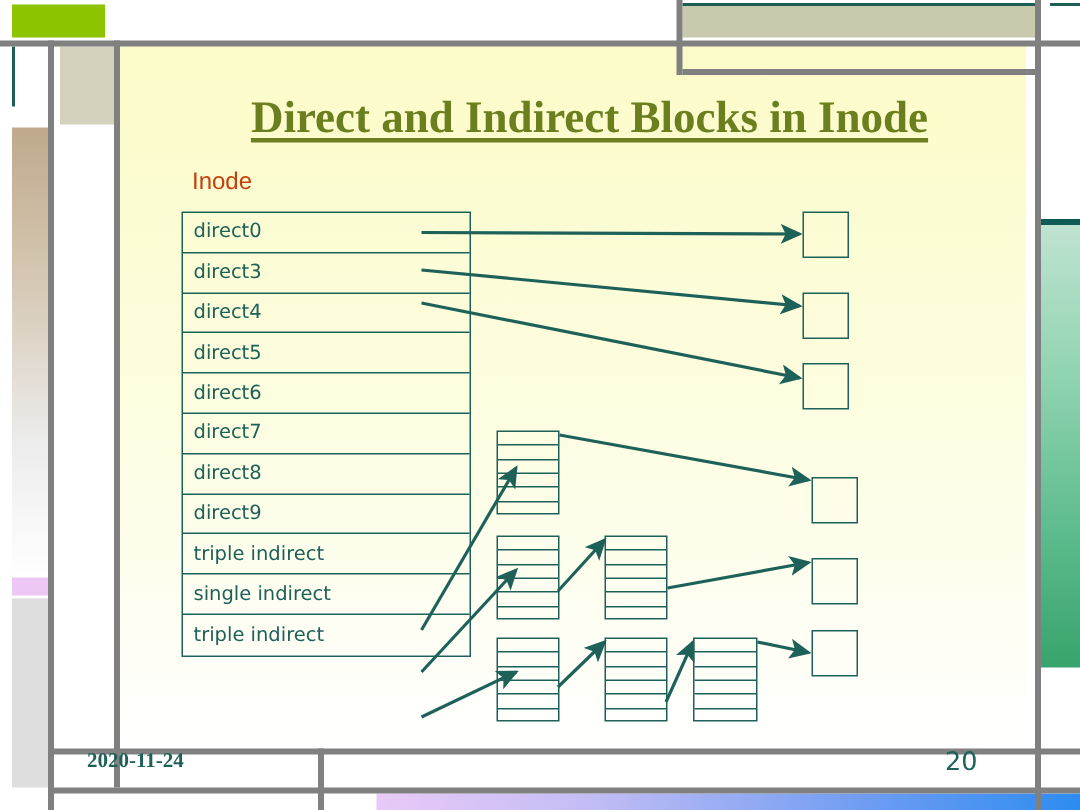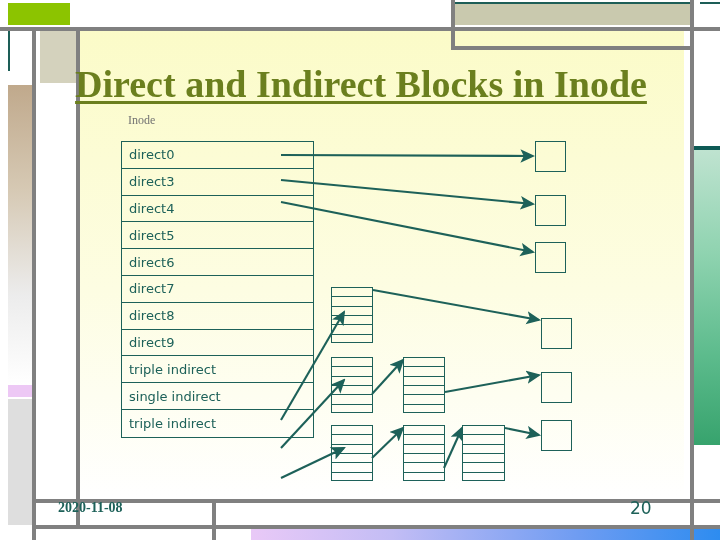--- a/index.html
+++ b/index.html
@@ -55,30 +55,31 @@
   .gl-v-left2    {left:76px; top:27px; width:4px;height:498px;background:#808080;}
   .gl-v-right1   {left:690px;top:0px;  width:4px;height:540px;background:#808080;}
   .gl-v-right2   {left:451px;top:0px;  width:4px;height:50px;background:#808080;}
   .gl-v-mid-bot  {left:212px;top:499px;width:4px;height:41px;background:#808080;}
 
   
   #title{
     position:absolute;left:36px;top:62px;width:650px;
     text-align:center;
     font-family:"Liberation Serif","DejaVu Serif",serif;
-    font-weight:bold;font-size:38px;color:#6b7f1e;
+    font-weight:bold;font-size:30px;color:#6b7f1e;
     text-decoration:underline;
     text-underline-offset:4px;
     white-space:nowrap;
+    padding-left:32px;
   }
 
   .col-head{
     position:absolute;
-    font-family:Liberation Serif, serif;
-    font-size:12px;color:#737373;white-space:nowrap;
+    font-family:Liberation Sans, sans-serif;
+    font-size:16px;color:#c2410c;white-space:nowrap;
   }
   #head-inode{left:128px;top:113px;}
   #head-data{left:530px;top:113px;}
 
   
   #inode-table{
     position:absolute;left:121px;top:141px;width:193px;
     border:1px solid #1d6159;
     box-sizing:border-box;
   }
@@ -272,16 +273,16 @@
         <line x1="281" y1="478" x2="344" y2="448" marker-end="url(#ah)"></line>
         <line x1="373" y1="290" x2="539" y2="320" marker-end="url(#ah)"></line>
         <line x1="372" y1="394" x2="403" y2="360" marker-end="url(#ah)"></line>
         <line x1="445" y1="392" x2="539" y2="375" marker-end="url(#ah)"></line>
         <line x1="372" y1="458" x2="403" y2="428" marker-end="url(#ah)"></line>
         <line x1="444" y1="468" x2="462" y2="428" marker-end="url(#ah)"></line>
         <line x1="505" y1="428" x2="539" y2="435" marker-end="url(#ah)"></line>
       </g>
   </svg>
 
-  <div id="footer-date">2020-11-08</div>
+  <div id="footer-date">2020-11-24</div>
   <div id="footer-page">20</div>
 
 </div>
 
 </body></html>

